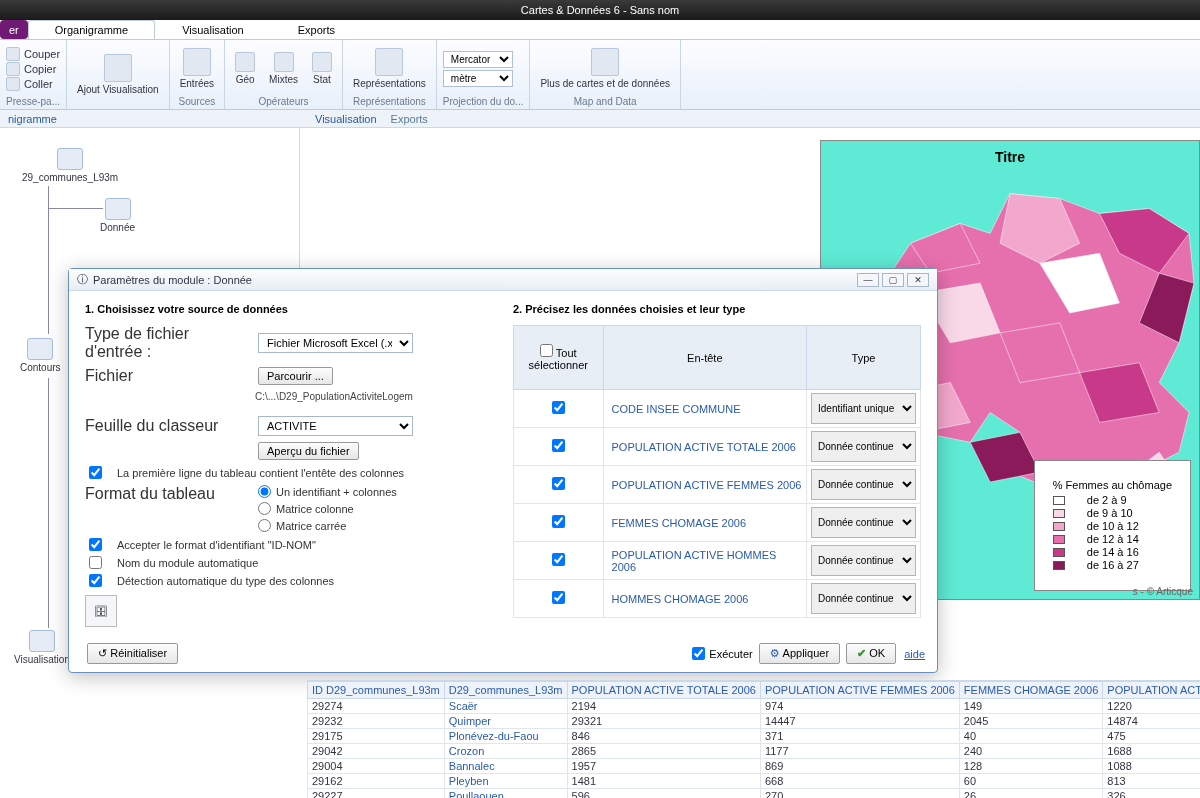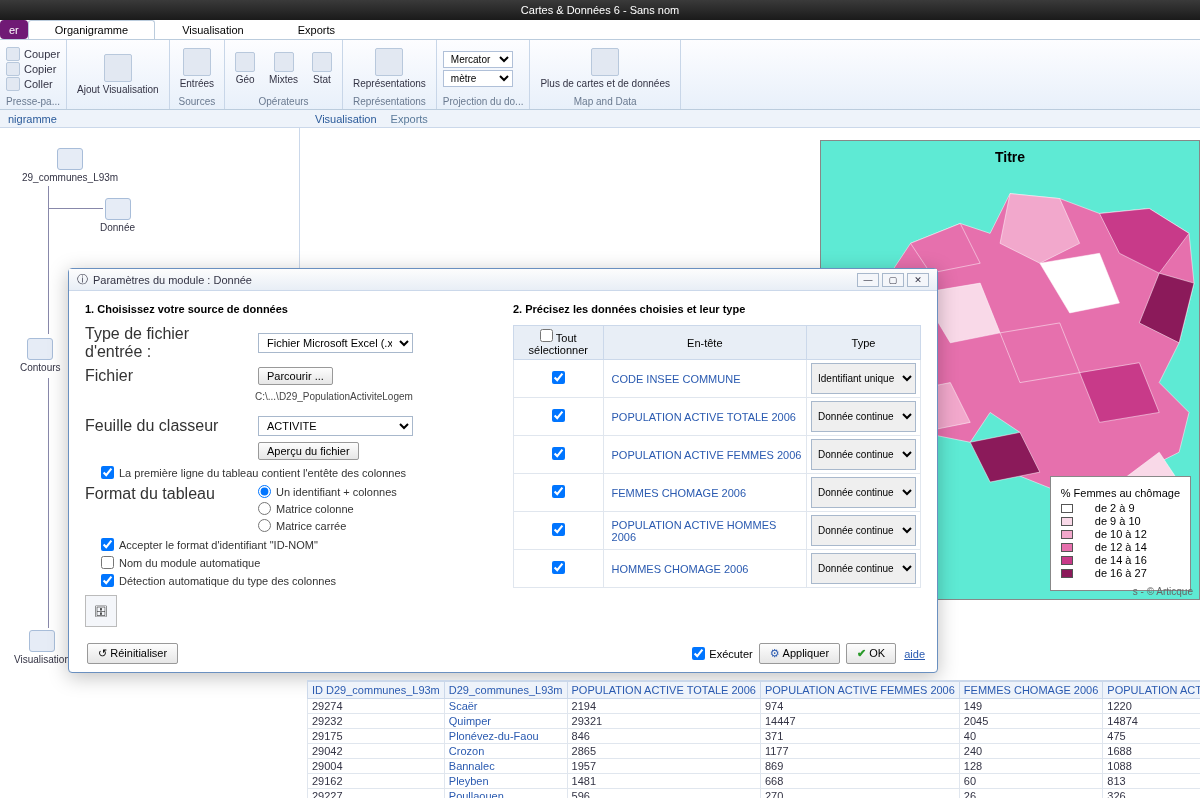--- a/index.html
+++ b/index.html
@@ -39,45 +39,45 @@
 
 .organigramme { position:absolute; left:0; top:128px; width:300px; height:540px; background:#fff; border-right:1px solid #cbd8ea;}
 .node { position:absolute; display:flex; flex-direction:column; align-items:center; gap:2px;}
 .node .nico { width:26px; height:22px; background:#e6ecf6; border:1px solid #a8bdd9; border-radius:3px;}
 .node span { font-size:10px; color:#334; }
 .connector { position:absolute; background:#88a; }
 
 
 .map-panel { position:absolute; left:820px; top:140px; width:380px; height:460px; background:#5eead4; border:1px solid #888;}
 .map-title { text-align:center; font-weight:bold; font-size:14px; padding:8px;}
-.legend-box { position:absolute; bottom:8px; right:8px; border:1px solid #888; background:#fff; padding:10px; font-size:9px;}
+.legend-box { position:absolute; bottom:8px; right:8px; border:1px solid #888; background:#fff; padding:18px; font-size:9px;}
 .legend-box .lrow { display:flex; align-items:center; gap:22px; margin:1px 0;}
 .legend-box .swatch { width:12px; height:9px; border:1px solid #555;}
 .map-credit { position:absolute; bottom:2px; right:6px; font-size:10px; color:#666;}
 svg.map { position:absolute; top:40px; left:0; width:100%; height:75%;}
 
 
 .dialog { position:absolute; left:68px; top:268px; width:870px; height:405px; background:#fff; border:1px solid #6a90c0; box-shadow: 0 4px 20px rgba(0,0,0,.25); border-radius:4px;}
 .dlg-title { height:22px; background:linear-gradient(#fdfdfd,#e8eef6); border-bottom:1px solid #cbd8ea; display:flex; align-items:center; padding:0 8px; font-size:11px; color:#334;}
 .dlg-title .spacer { flex:1; }
 .dlg-title .winbtn { width:22px; height:14px; border:1px solid #a8b8cc; background:#f4f6fa; margin-left:3px; cursor:pointer; font-size:9px; text-align:center; line-height:12px;}
 .dlg-body { display:flex; padding:12px 16px; gap:20px; height:340px;}
 .dlg-col { flex:1; }
 .dlg-col h3 { font-size:11px; font-weight:bold; margin-bottom:10px;}
 .form-row { display:flex; align-items:center; margin: 6px 0; gap:8px;}
 .form-row label { width: 165px; font-size:16px; color:#333;}
 .form-row select, .form-row input[type=text] { flex:1; max-width:155px; border:1px solid #a8b8cc; padding:2px 4px; font-size:11px; background:#fff;}
 .btn { border:1px solid #999; background:linear-gradient(#fdfdfd,#e6e6e6); padding:3px 10px; font-size:11px; cursor:pointer; border-radius:2px;}
 .btn.small { padding:2px 8px;}
 .indent { margin-left:170px; font-size:10px; color:#444;}
-.chk-row { margin:5px 16px; display:flex; align-items:center; gap:5px; font-size:11px; color:#333;}
+.chk-row { margin:5px 4px; display:flex; align-items:center; gap:15px; font-size:11px; color:#333;}
 .radio-group { display:flex; flex-direction:column; gap:4px;}
 .radio-group label { display:flex; align-items:center; gap:5px; font-size:11px;}
 .data-table { width:100%; border-collapse:collapse; font-size:11px;}
-.data-table th { background:#e8eef6; border:1px solid #cbd8ea; padding:3px 4px; font-weight:normal; text-align:center;}
+.data-table th { background:#e8eef6; border:1px solid #cbd8ea; padding:18px 4px; font-weight:normal; text-align:center;}
 .data-table td { border:1px solid #e0e6ee; padding:3px 4px; text-align:center;}
 .data-table td.lbl { color:#2a5ab0; text-align:left; padding-left:8px;}
 .data-table select { width:100%; border:1px solid #a8b8cc; font-size:10px; padding:8px 2px;}
 .dlg-footer { position:absolute; bottom:8px; left:12px; right:12px; display:flex; align-items:center;}
 .dlg-footer .spacer { flex:1;}
 .dlg-footer .btn { margin-left:6px;}
 .dlg-footer a { color:#2a5ab0; margin-left:8px; cursor:pointer; text-decoration:underline;}
 .dlg-footer label { display:flex; align-items:center; gap:4px; font-size:11px;}
 .dlg-footer .btn .okmark { color:#2a9a2a; font-weight:bold; margin-right:3px;}
 .dlg-footer .btn .gear { color:#2a5ab0; margin-right:3px;}

